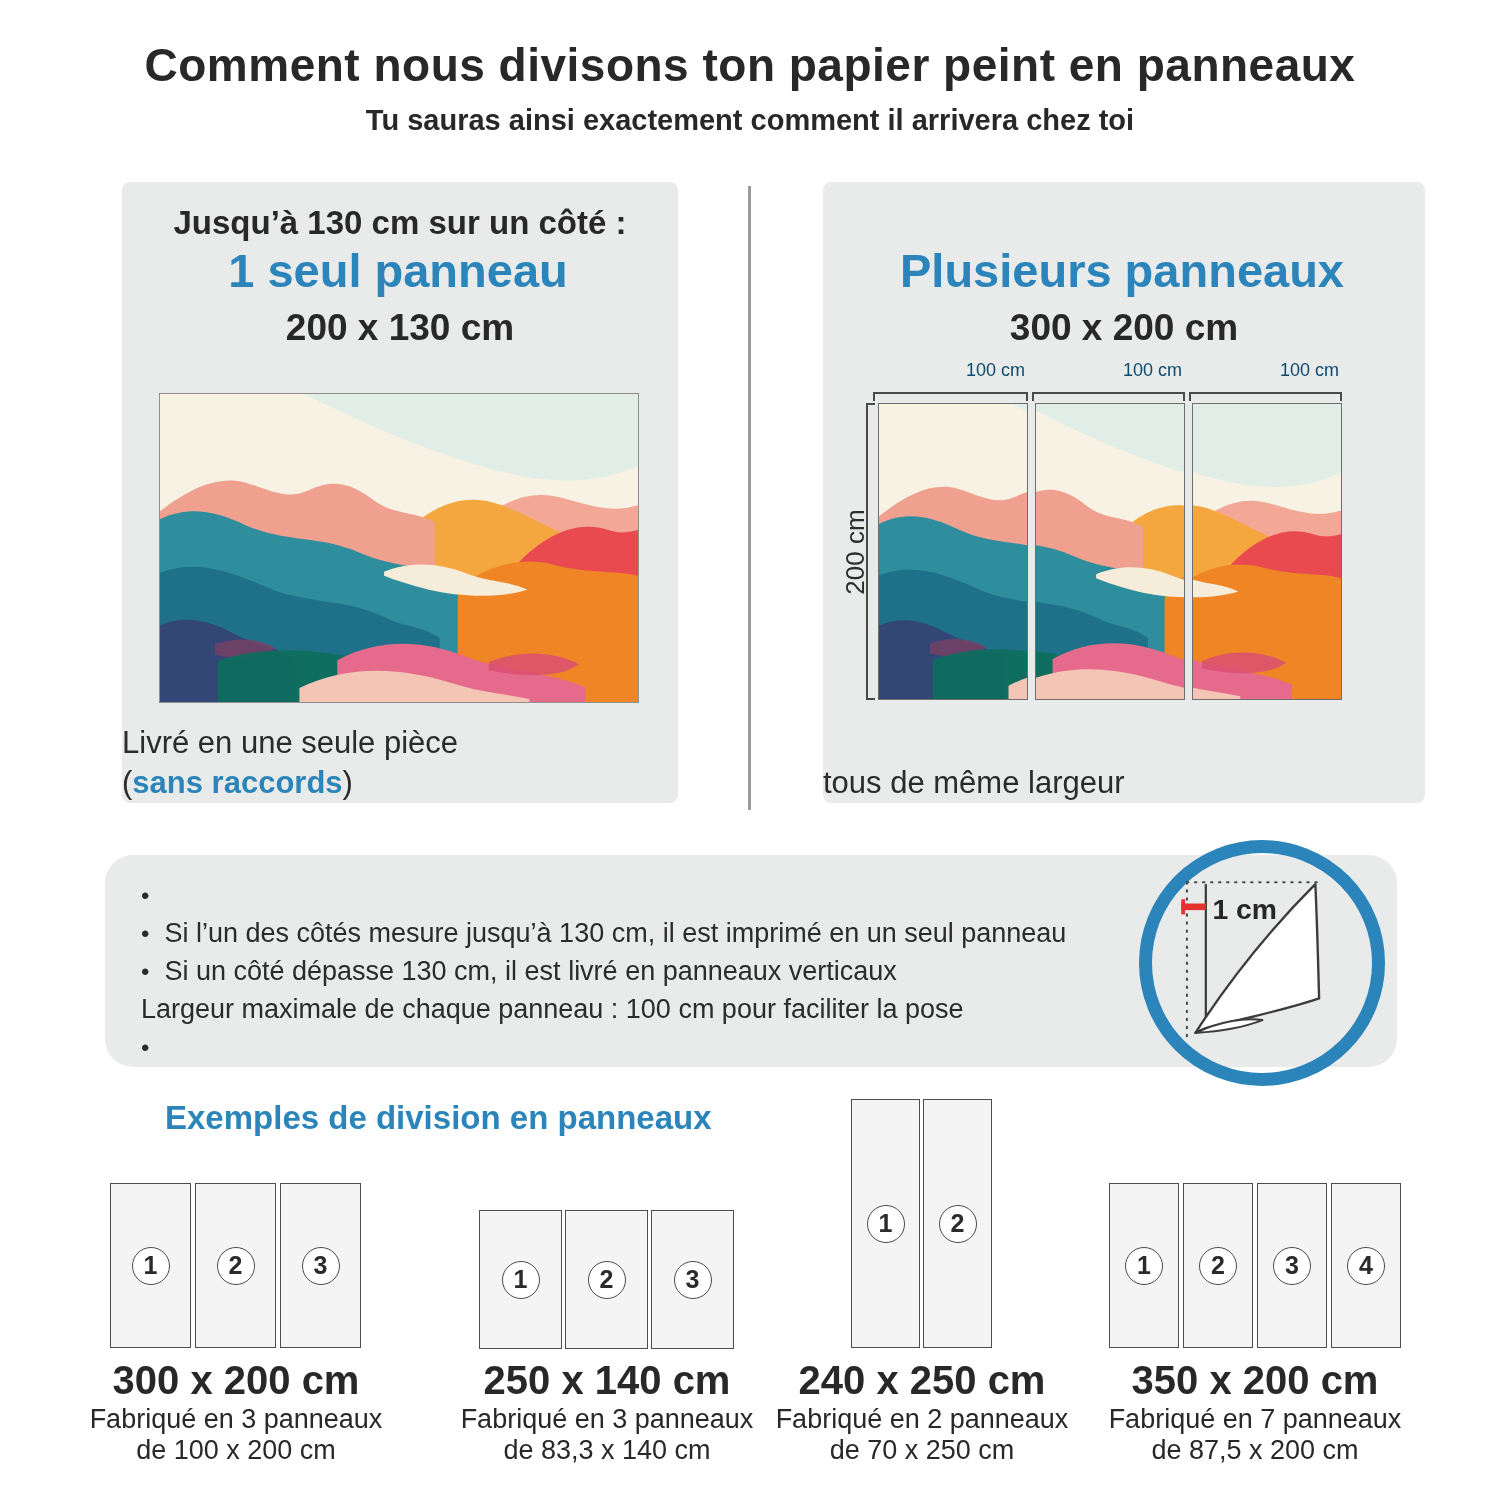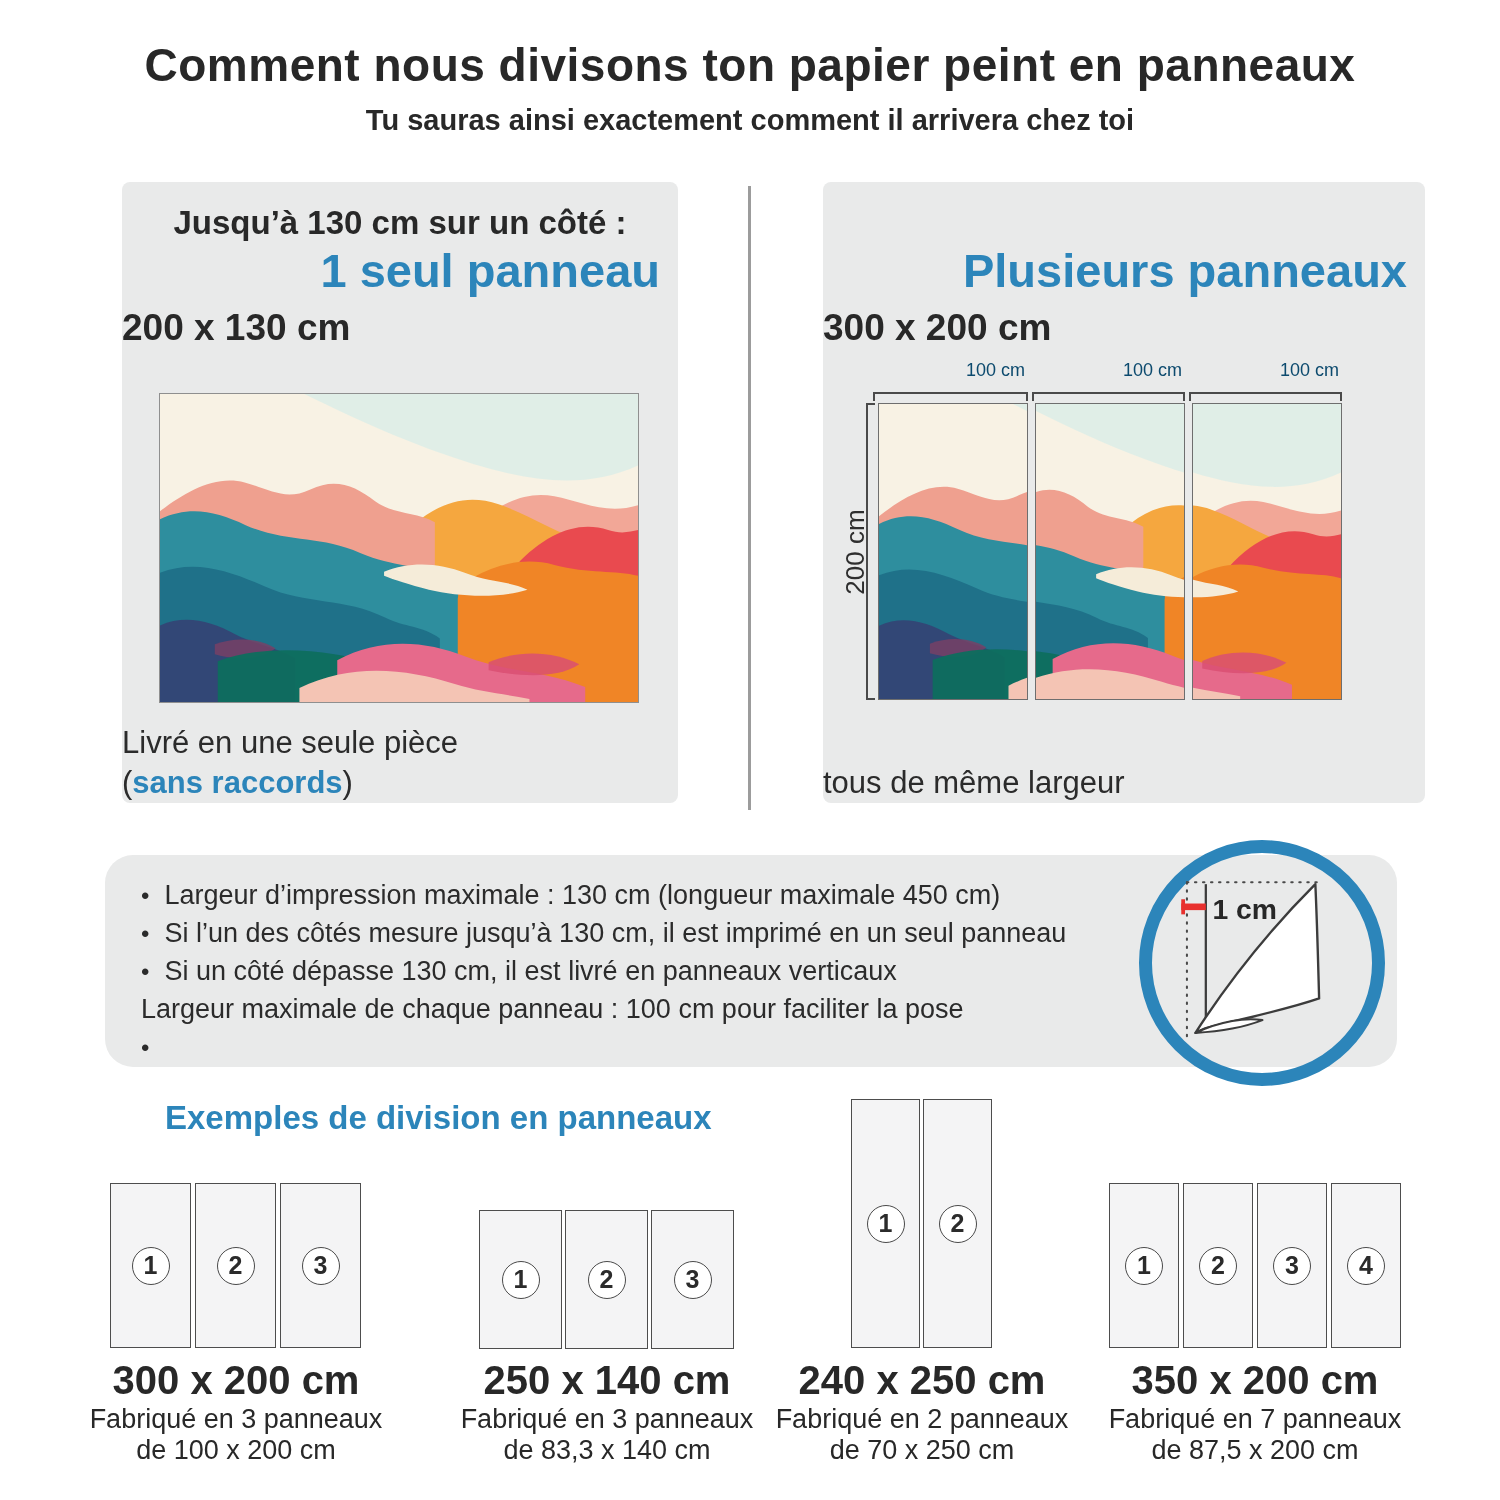--- a/index.html
+++ b/index.html
@@ -19,23 +19,23 @@
     font-size:46px;font-weight:800;letter-spacing:.5px}
   .page-subtitle{position:absolute;top:104px;left:0;width:100%;text-align:center;
     font-size:29px;font-weight:600}
 
   
   .card{position:absolute;top:182px;height:621px;background:var(--boxbg);border-radius:8px}
   #card-single{left:122px;width:556px}
   #card-multi{left:823px;width:602px}
   .card-cond{position:absolute;top:22px;left:0;right:0;text-align:center;
     font-size:33px;font-weight:bold}
-  .card-result{position:absolute;top:61px;left:0;right:18px;text-align:right;
+  .card-result{position:absolute;top:61px;left:0;right:4px;text-align:center;
     font-size:47px;font-weight:bold;color:var(--blue)}
-  .card-dims{position:absolute;top:125px;left:0;right:0;
+  .card-dims{position:absolute;top:125px;left:0;right:0;text-align:center;
     font-size:37px;font-weight:bold}
   .card-caption{position:absolute;top:541px;left:0;right:0;text-align:left;
     font-size:31px;line-height:40px;color:#2b2b2b}
   .hl{color:var(--blue);font-weight:bold}
 
   #single-art{position:absolute;left:37px;top:211px;border:1px solid #8f8f8f;background:#fff}
 
   #multi-panels{position:absolute;left:55px;top:221px;display:flex;gap:7px}
   .art-panel{border:1px solid #6e6e6e;background:#fff}
 
@@ -170,21 +170,20 @@
   <div class="card-caption">
     <br>
     <span>tous de même largeur</span>
   </div>
 </div>
 
 <div id="rules-box">
   <ul>
     <li>
         <span class="dot">•</span>
-        <span>Largeur d’impression maximale : 130 cm (longueur maximale 450 cm)</span>
       </li>
     <li>
         <span class="dot">•</span>
         <span>Si l’un des côtés mesure jusqu’à 130 cm, il est imprimé en un seul panneau</span>
       </li>
     <li>
         <span class="dot">•</span>
         <span>Si un côté dépasse 130 cm, il est livré en panneaux verticaux</span>
       </li>
     <li>

